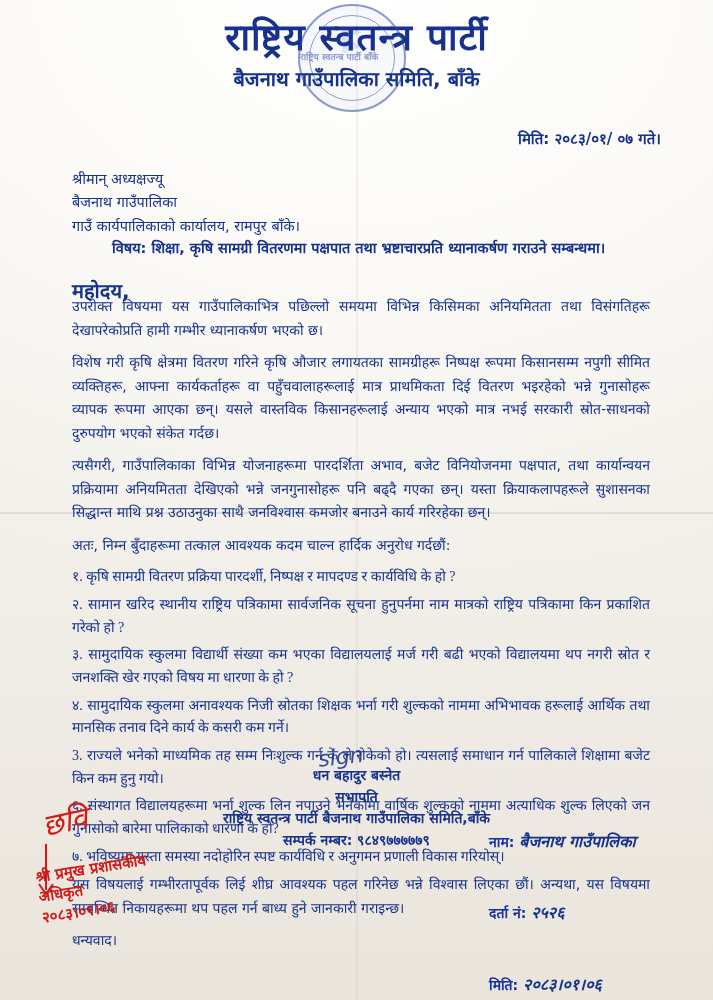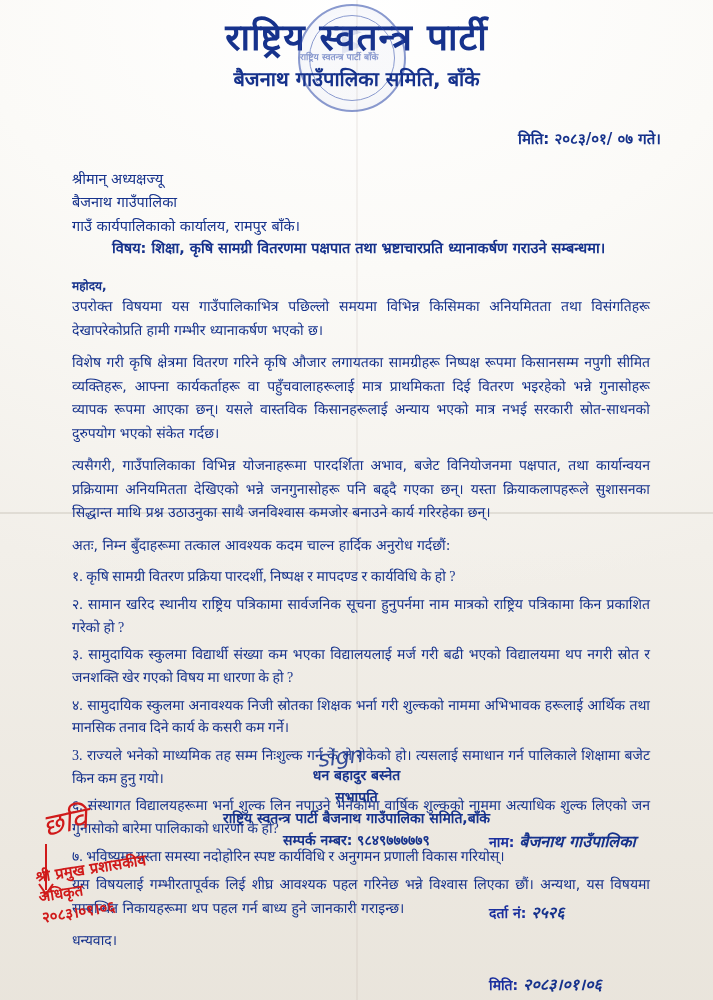--- a/index.html
+++ b/index.html
@@ -128,21 +128,21 @@
     font-size: 14.5px;
     font-weight: 700;
     color: #16328c;
     margin-left: 40px;
   }
   
   #salutation {
     position: absolute;
     top: 277px;
     left: 72px;
-    font-size: 12px;
+    font-size: 20px;
     font-weight: 600;
     color: #16328c;
   }
   
   #body-block {
     position: absolute;
     top: 295px;
     left: 72px;
     width: 578px;
     font-size: 14px;

